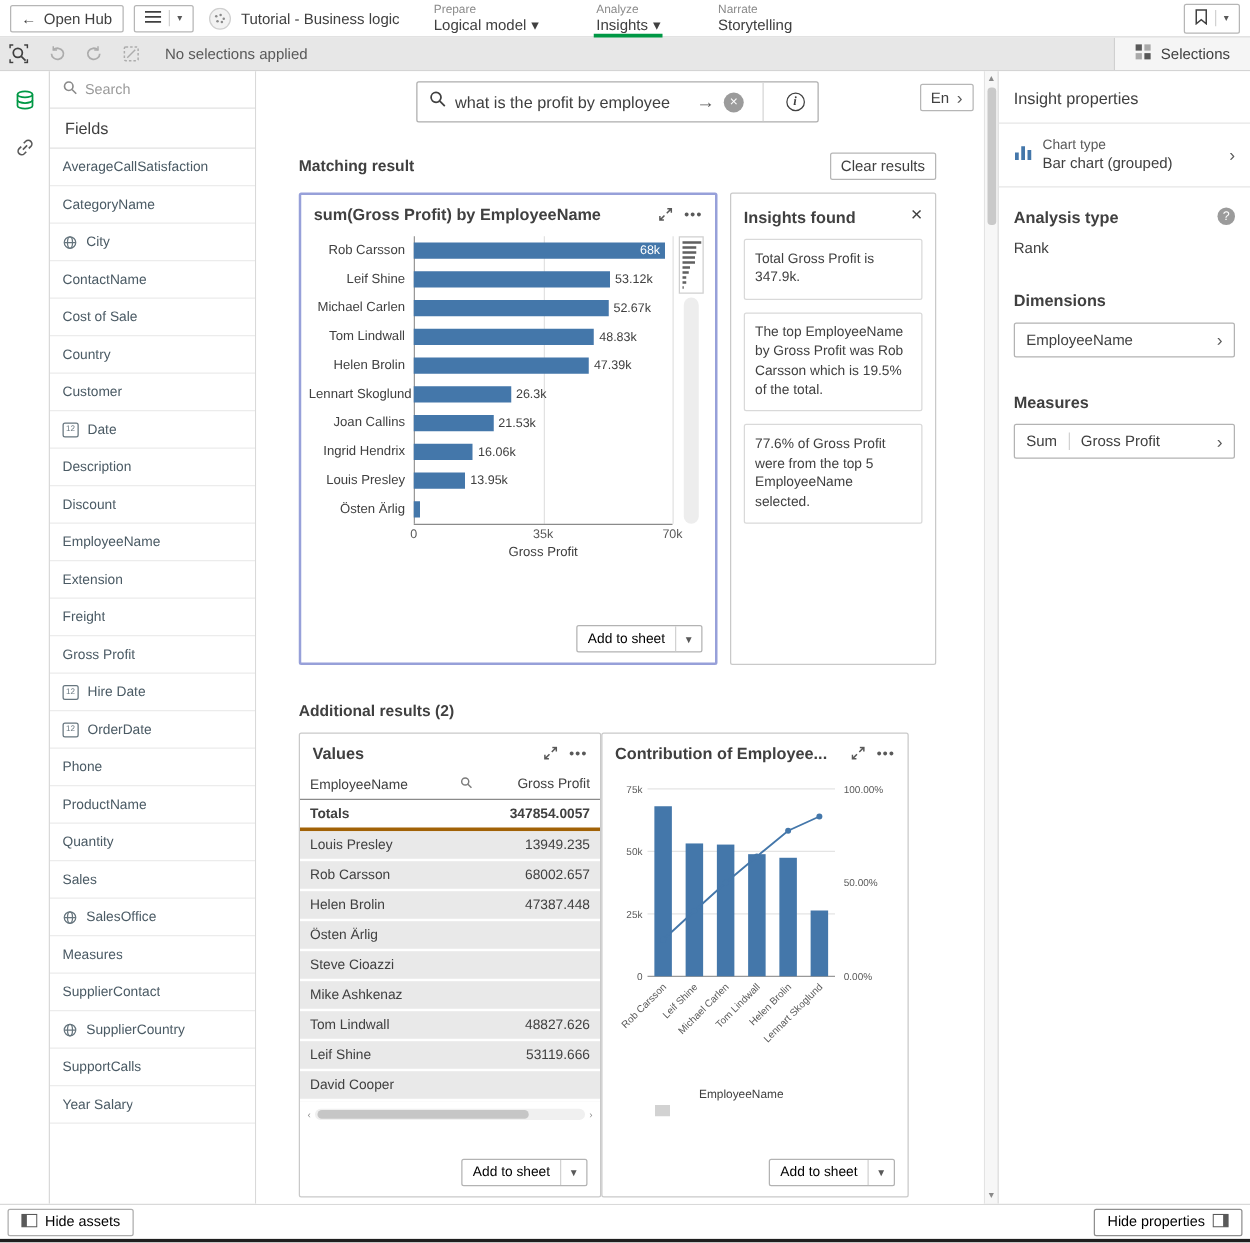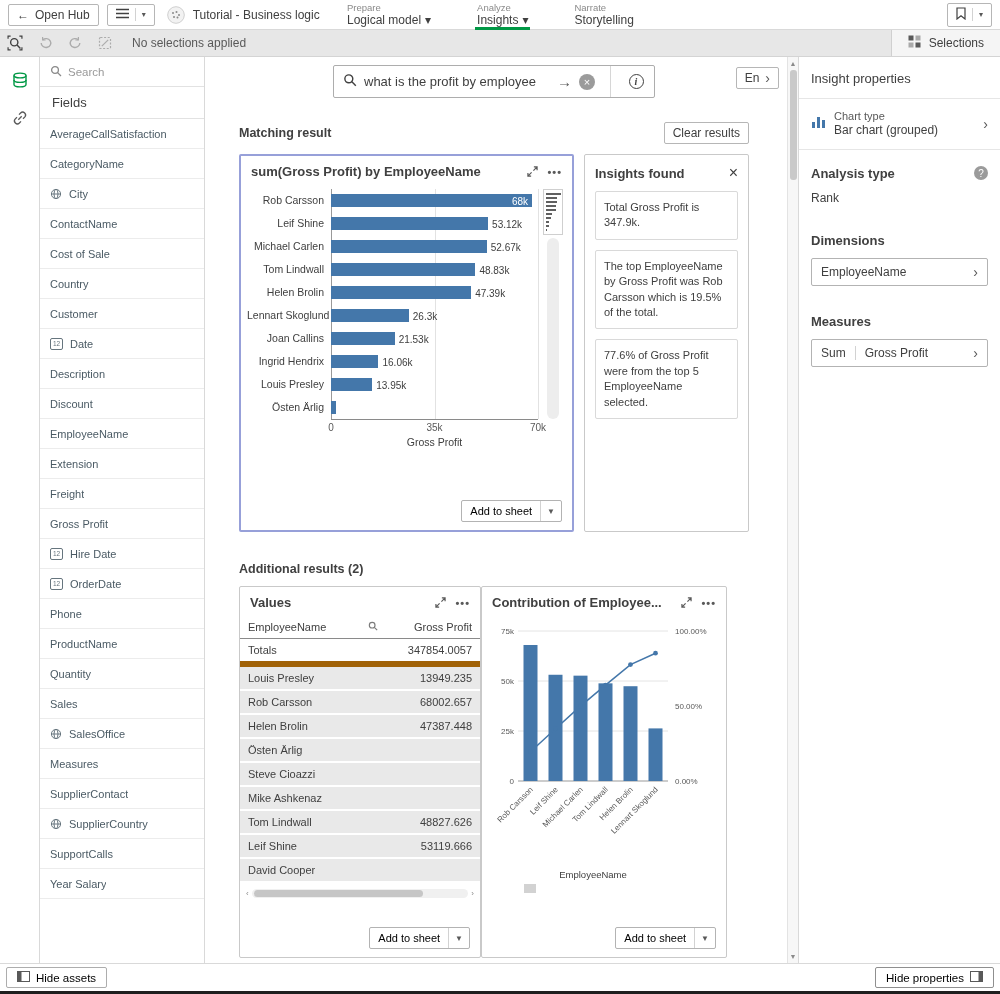--- a/index.html
+++ b/index.html
@@ -100,21 +100,21 @@
 
   .addl-label{margin-top:30px;}
   .cards-row2{margin-top:10px;display:flex;align-items:stretch;}
 
   
   .values-card{width:242px;height:372px;display:flex;flex-direction:column;}
   .vtable{margin-top:2px;font-size:11px;}
   .vhead{display:flex;padding:5px 8px;border-bottom:1px solid #8a8a8a;}
   .vc-name{width:130px;flex:0 0 auto;display:flex;align-items:center;justify-content:space-between;white-space:nowrap;overflow:hidden;gap:4px;}
   .vc-val{flex:1;text-align:right;white-space:nowrap;overflow:hidden;min-width:0;}
-  .vtotals{display:flex;padding:5px 8px;font-weight:normal;border-bottom:6px solid #a16207;}
+  .vtotals{display:flex;padding:5px 8px;font-weight:bold;border-bottom:3px solid #a16207;}
   .vrow{display:flex;padding:0 8px;background:#e9e9e9;border-bottom:2px solid #fff;height:24px;align-items:center;cursor:pointer;}
   .hscroll{display:flex;align-items:center;height:12px;margin:4px 6px 0;gap:3px;color:#8a8a8a;font-size:8px;}
   .hs-track{flex:1;height:9px;background:#f0f0f0;border-radius:5px;position:relative;cursor:pointer;}
   .hs-thumb{position:absolute;left:2px;top:1px;height:7px;width:78%;background:#c6c6c6;border-radius:4px;}
 
   
   .contrib-card{width:246px;height:372px;display:flex;flex-direction:column;}
   #combo-chart{margin-top:2px;display:flex;justify-content:center;}
   .ctick{font-size:8px;fill:#595959;font-family:"Liberation Sans",sans-serif;}
   .cxlab{font-size:9.5px;fill:#404040;font-family:"Liberation Sans",sans-serif;}

